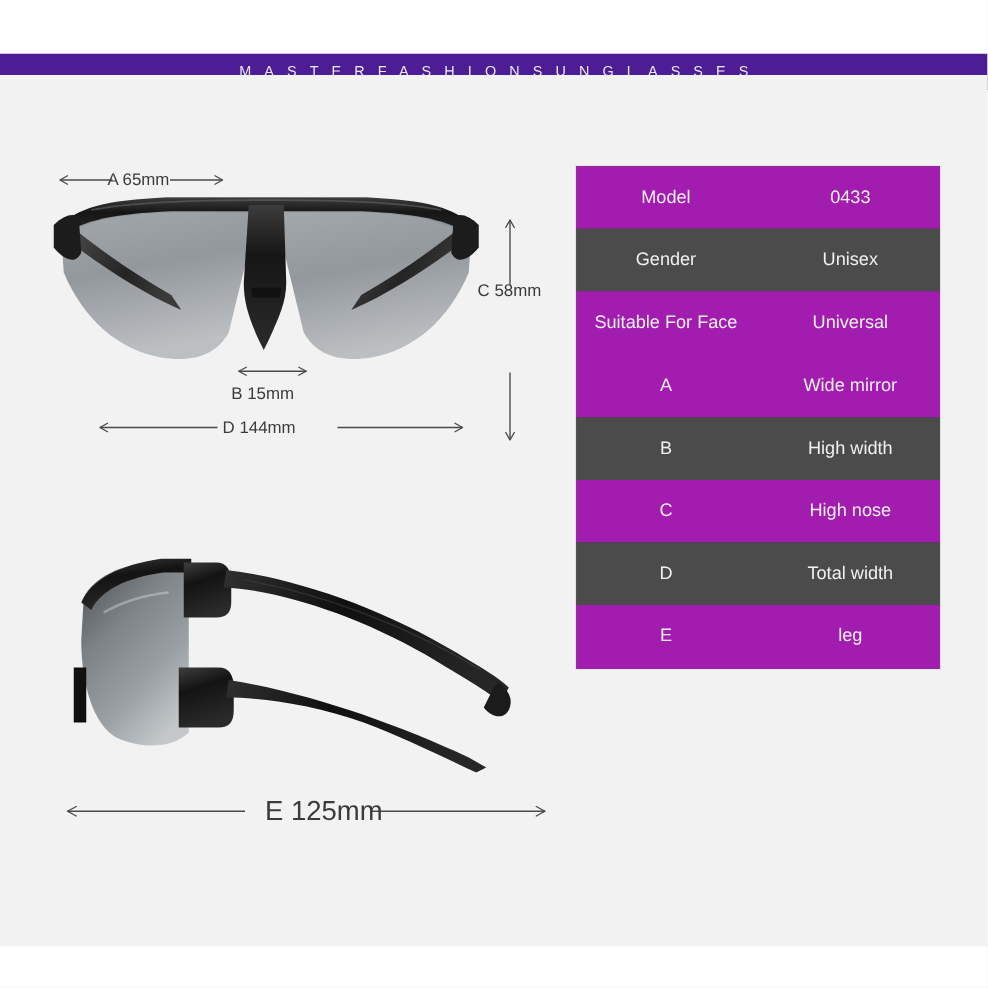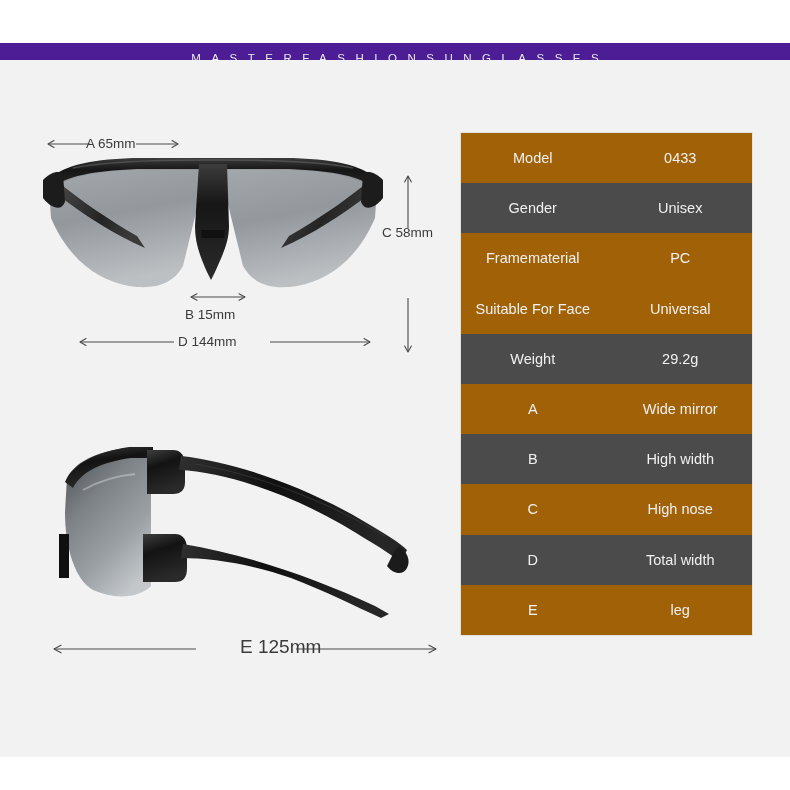--- a/index.html
+++ b/index.html
@@ -49,21 +49,21 @@
   }
 
   
   .dim-label {
     position: absolute;
     color: #3b3b3b;
     font-size: 13.5px;
     white-space: nowrap;
     font-family: "Liberation Sans", sans-serif;
   }
-  .dim-label.big { font-size: 19px; margin-left: 28px; }
+  .dim-label.big { font-size: 22px; }
 
   .dim-svg { position: absolute; overflow: visible; }
   .dim-line {
     stroke: #4a4a4a;
     stroke-width: 1.1;
     fill: none;
   }
 
   
   .art { position: absolute; }
@@ -76,21 +76,21 @@
     width: 291px;
     background: #3a3a3a;
     box-shadow: 0 0 0 1px #e2e2e2;
   }
   .spec-row {
     display: flex;
     align-items: center;
     height: 50.2px;
     box-sizing: border-box;
   }
-  .spec-row.odd  { background: #a16207; }
+  .spec-row.odd  { background: #a21caf; }
   .spec-row.even { background: #4b4b4b; justify-content: flex-end; }
   .spec-key, .spec-val {
     flex: 1 1 50%;
     text-align: center;
     color: #f0f0f0;
     font-size: 14.5px;
     font-family: "Liberation Sans", sans-serif;
     white-space: nowrap;
     overflow: hidden;
   }
@@ -246,30 +246,22 @@
 
   <div class="spec-row odd">
         <div class="spec-key">Model</div>
         <div class="spec-val">0433</div>
       </div>
       <div class="spec-row even">
         <div class="spec-key">Gender</div>
         <div class="spec-val">Unisex</div>
       </div>
       <div class="spec-row odd">
-        <div class="spec-key">Framematerial</div>
-        <div class="spec-val">PC</div>
-      </div>
-      <div class="spec-row odd">
         <div class="spec-key">Suitable For Face</div>
         <div class="spec-val">Universal</div>
-      </div>
-      <div class="spec-row even">
-        <div class="spec-key">Weight</div>
-        <div class="spec-val">29.2g</div>
       </div>
       <div class="spec-row odd">
         <div class="spec-key">A</div>
         <div class="spec-val">Wide mirror</div>
       </div>
       <div class="spec-row even">
         <div class="spec-key">B</div>
         <div class="spec-val">High width</div>
       </div>
       <div class="spec-row odd">

